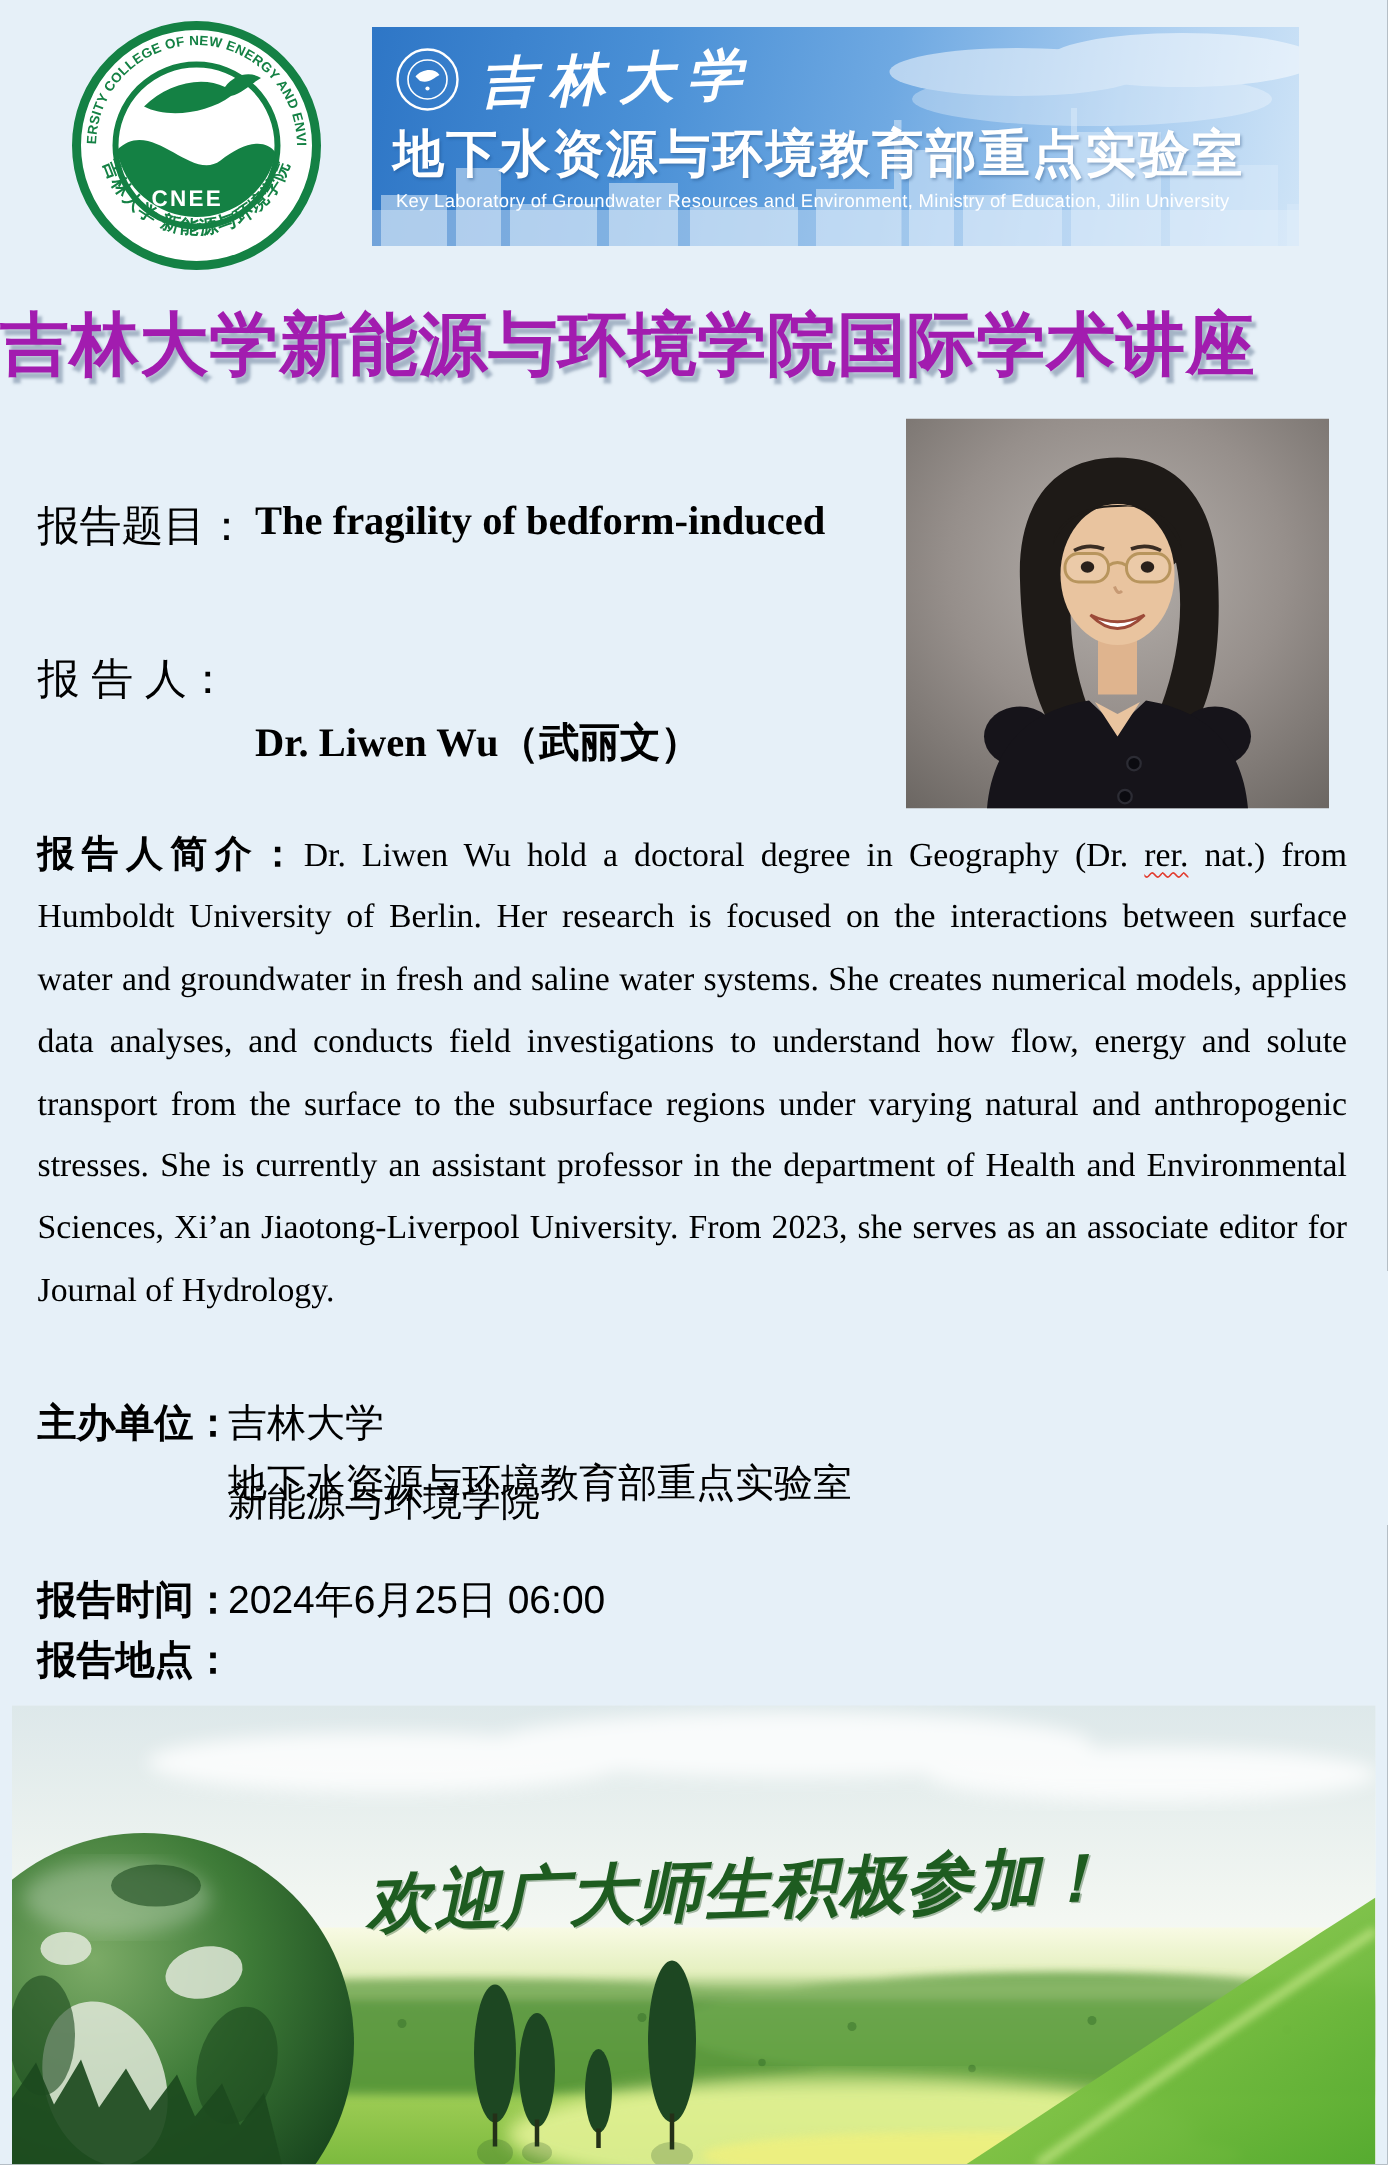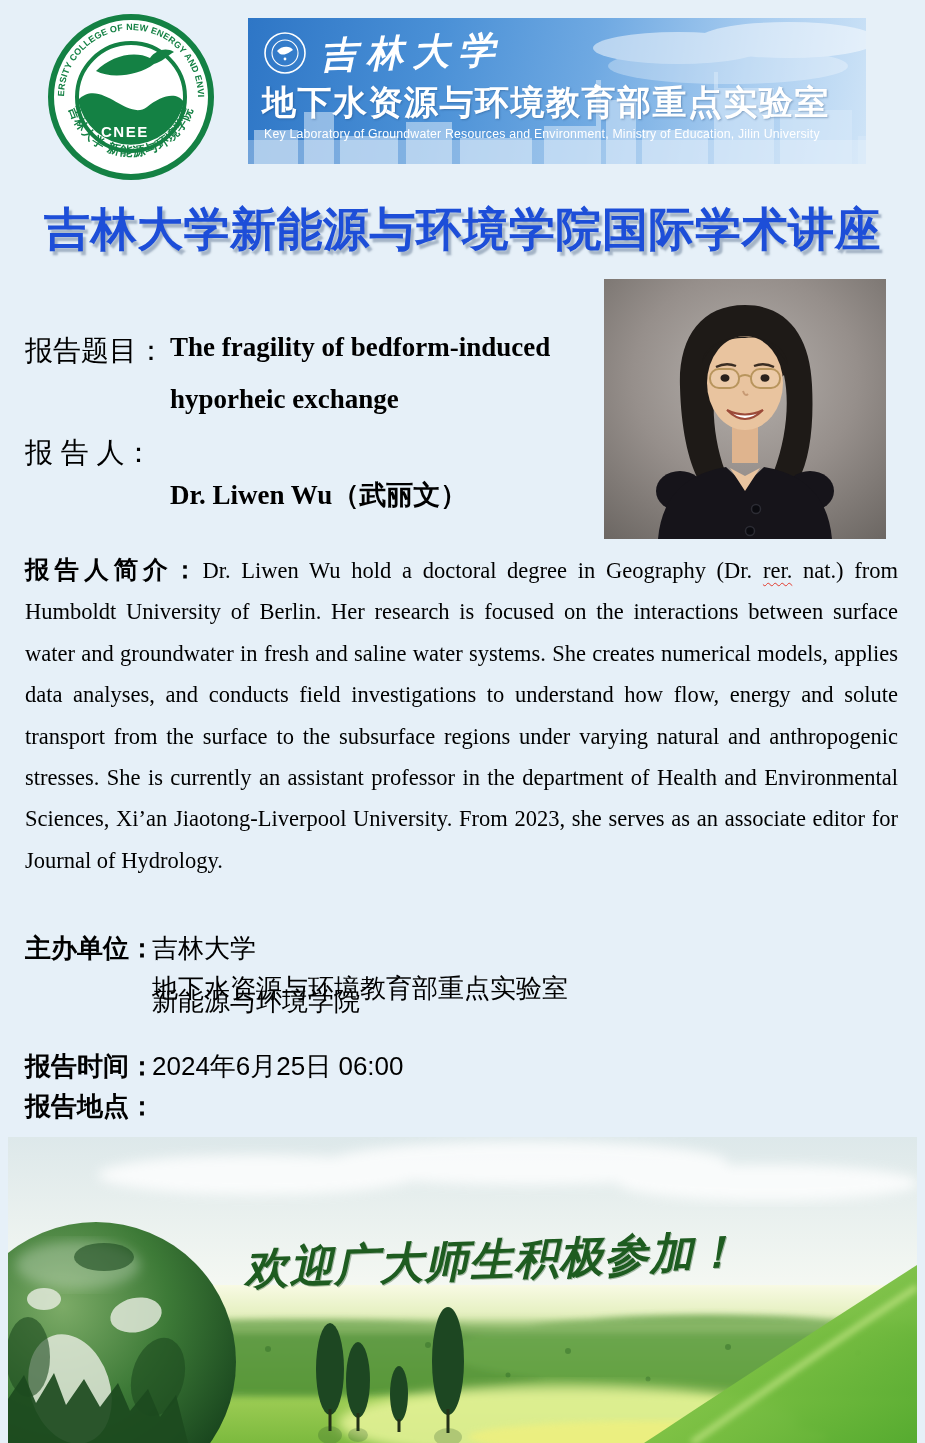--- a/index.html
+++ b/index.html
@@ -20,22 +20,22 @@
     font-family:"Liberation Serif",serif;font-style:italic;font-weight:bold;
     font-size:37px;color:#fff;letter-spacing:9px;transform:rotate(-2deg);white-space:nowrap;
   }
   .banner-cn{
     position:absolute;left:14px;top:62px;font-size:34px;font-weight:900;color:#fff;
     letter-spacing:1.5px;white-space:nowrap;text-shadow:1px 1px 2px rgba(20,60,110,.35);
   }
   .banner-en{position:absolute;left:16px;top:109px;font-size:12.3px;color:#fff;white-space:nowrap;letter-spacing:.2px;}
   
   .main-title{
-    position:absolute;left:0;top:199px;width:100%;margin:0;text-align:center;
-    font-size:46px;font-weight:900;letter-spacing:0.5px;color:#1d4ed8;
+    position:absolute;left:0;top:199px;width:100%;margin:0;text-align:left;
+    font-size:46px;font-weight:900;letter-spacing:0.5px;color:#a21caf;
     text-shadow:3px 4px 2px rgba(110,130,155,.55);white-space:nowrap;
   }
   
   .lab{position:absolute;font-size:28px;font-weight:400;white-space:nowrap;}
   .talk-title-label{left:25px;top:332px;}
   .speaker-label{left:25px;top:434px;}
   .serifv{position:absolute;font-family:"Liberation Serif",serif;font-weight:bold;font-size:27px;white-space:nowrap;}
   .talk-title-1{left:170px;top:332px;font-family:Liberation Serif, serif;}
   .talk-title-2{left:170px;top:384px;}
   .speaker-value{left:170px;top:433px;margin-top:44px;}
@@ -125,21 +125,20 @@
       <span class="jlu-script">吉林大学</span>
     </div>
     <div class="banner-cn">地下水资源与环境教育部重点实验室</div>
     <div class="banner-en">Key Laboratory of Groundwater Resources and Environment, Ministry of Education, Jilin University</div>
   </div>
 
   <h1 class="main-title">吉林大学新能源与环境学院国际学术讲座</h1>
 
   <div class="lab talk-title-label">报告题目：</div>
   <div class="serifv talk-title-1">The fragility of bedform-induced</div>
-  <div class="serifv talk-title-2">hyporheic exchange</div>
   <div class="lab speaker-label">报 告 人：</div>
   <div class="serifv speaker-value">Dr. Liwen Wu（武丽文）</div>
 
   <svg class="portrait" viewBox="0 0 282 260">
     <defs>
       <radialGradient id="pgBg" cx="50%" cy="38%" r="80%">
         <stop offset="0%" stop-color="#b5b0ac"></stop>
         <stop offset="50%" stop-color="#968f8b"></stop>
         <stop offset="100%" stop-color="#6b6662"></stop>
       </radialGradient>

